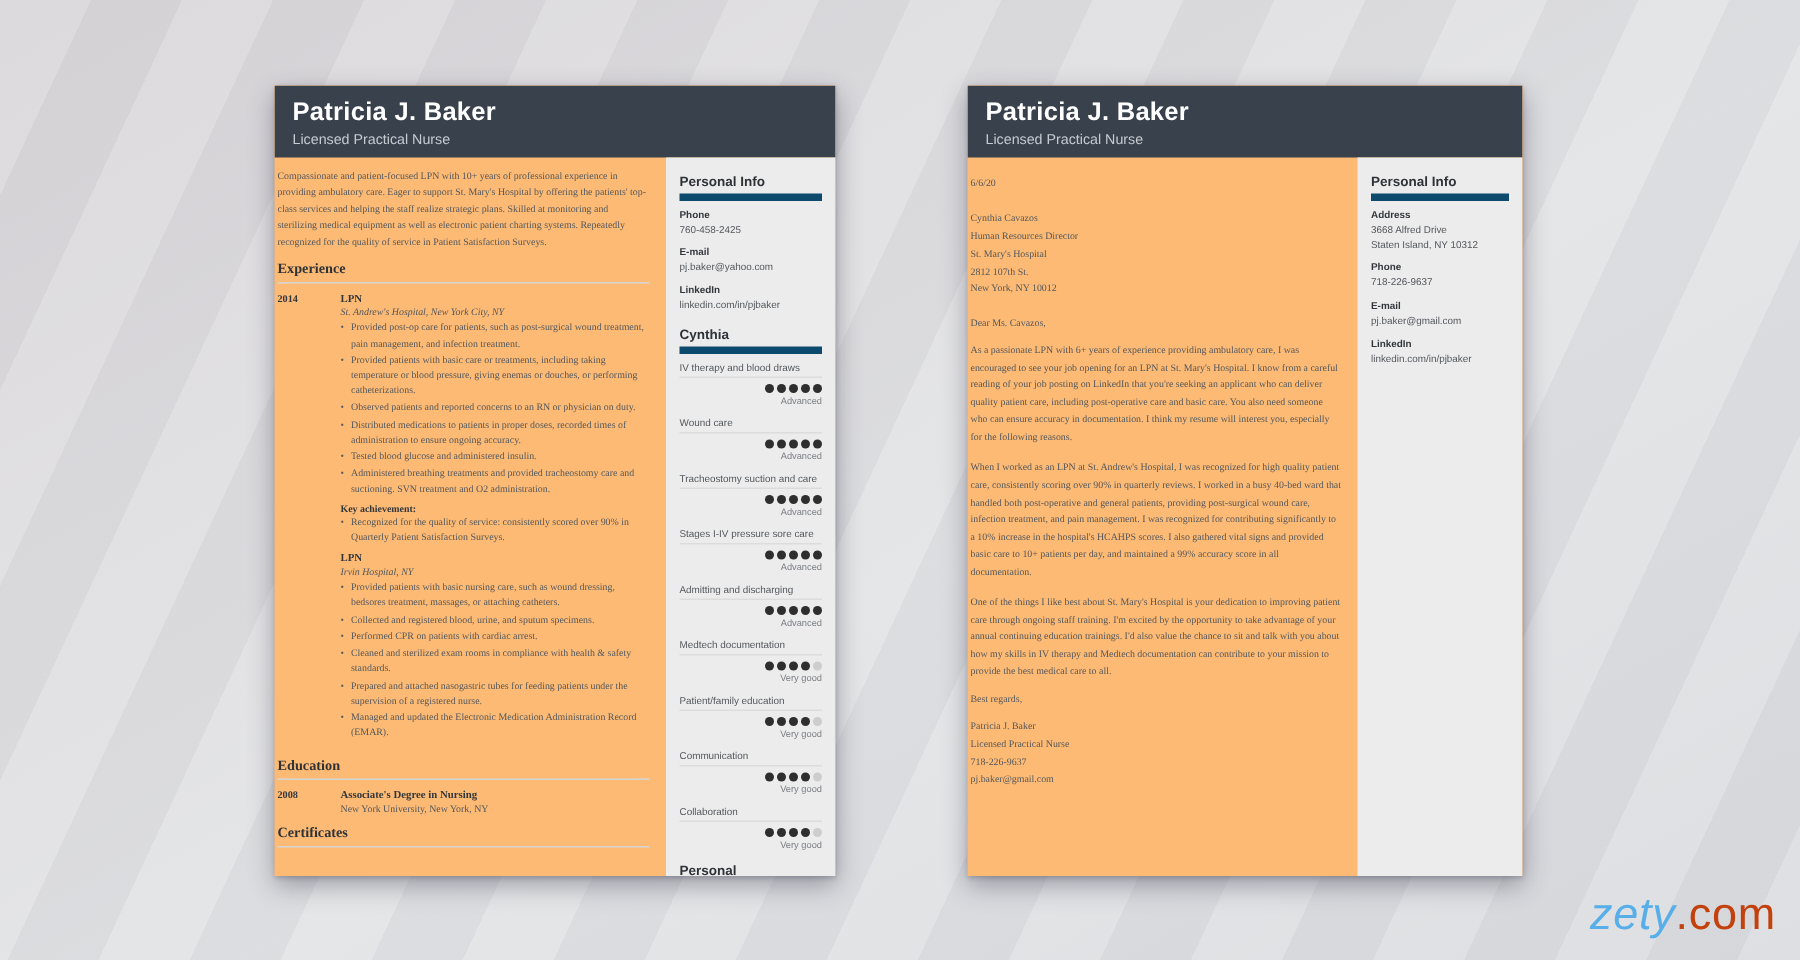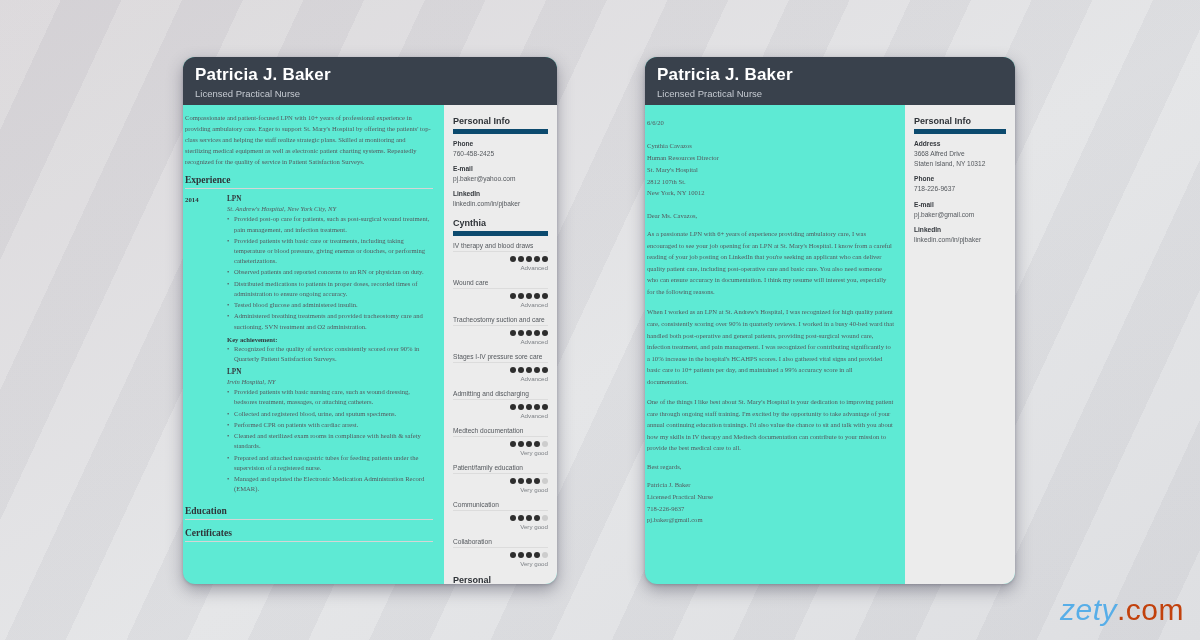--- a/index.html
+++ b/index.html
@@ -5,23 +5,23 @@
   * { margin:0; padding:0; box-sizing:border-box; }
   html,body { width:1200px; height:640px; overflow:hidden; }
   body {
     font-family:"Liberation Sans", sans-serif;
     position:relative;
     background:
       repeating-linear-gradient(115deg, rgba(255,255,255,0.07) 0 55px, rgba(100,100,120,0.05) 55px 110px),
       linear-gradient(150deg,#dad7da 0%,#e3e4e6 55%,#dcdde0 100%);
   }
   .page {
-    position:absolute; top:57px; height:527px; background:#5eead4;
+    position:absolute; top:57px; height:527px; background:#fdba74;
     box-shadow:0 6px 16px rgba(55,55,75,0.42), 0 1px 3px rgba(55,55,75,0.25);
-    display:flex; flex-direction:column; overflow:hidden;border-radius:12px;
+    display:flex; flex-direction:column; overflow:hidden;
   }
   .page.resume { left:183px; width:374px; }
   .page.letter { left:645px; width:370px; }
   .doc-header { height:48px; flex:0 0 48px; background:#39414C; padding:8px 12px 0 12px; }
   .doc-name { color:#ffffff; font-size:17px; font-weight:bold; letter-spacing:0.2px; }
   .doc-subtitle { color:#c6cbd2; font-size:9.5px; margin-top:3px; }
   .doc-body { flex:1; display:flex; min-height:0; }
   .main-col { flex:1; padding:8px 11px 0 2px; min-width:0;font-family:Liberation Serif, serif; }
   .side-col { flex:0 0 113px; background:#ececec; padding:9px 9px 0 9px; }
   .letter .side-col { flex-basis:110px; }
@@ -110,20 +110,27 @@
             <li>Collected and registered blood, urine, and sputum specimens.</li>
             <li>Performed CPR on patients with cardiac arrest.</li>
             <li>Cleaned and sterilized exam rooms in compliance with health &amp; safety standards.</li>
             <li>Prepared and attached nasogastric tubes for feeding patients under the supervision of a registered nurse.</li>
             <li>Managed and updated the Electronic Medication Administration Record (EMAR).</li>
           </ul>
         </div>
       </div>
 
       <div class="section-h">Education</div>
+      <div class="row edu-row">
+        <div class="yr">2008</div>
+        <div class="entry">
+          <div class="degree">Associate's Degree in Nursing</div>
+          <div class="school">New York University, New York, NY</div>
+        </div>
+      </div>
 
       <div class="section-h">Certificates</div>
 
     </div>
 
     <div class="side-col">
       <div class="side-h">Personal Info</div>
       <div class="pi-item">
         <div class="pi-label">Phone</div>
         <div class="pi-value">760-458-2425</div>

